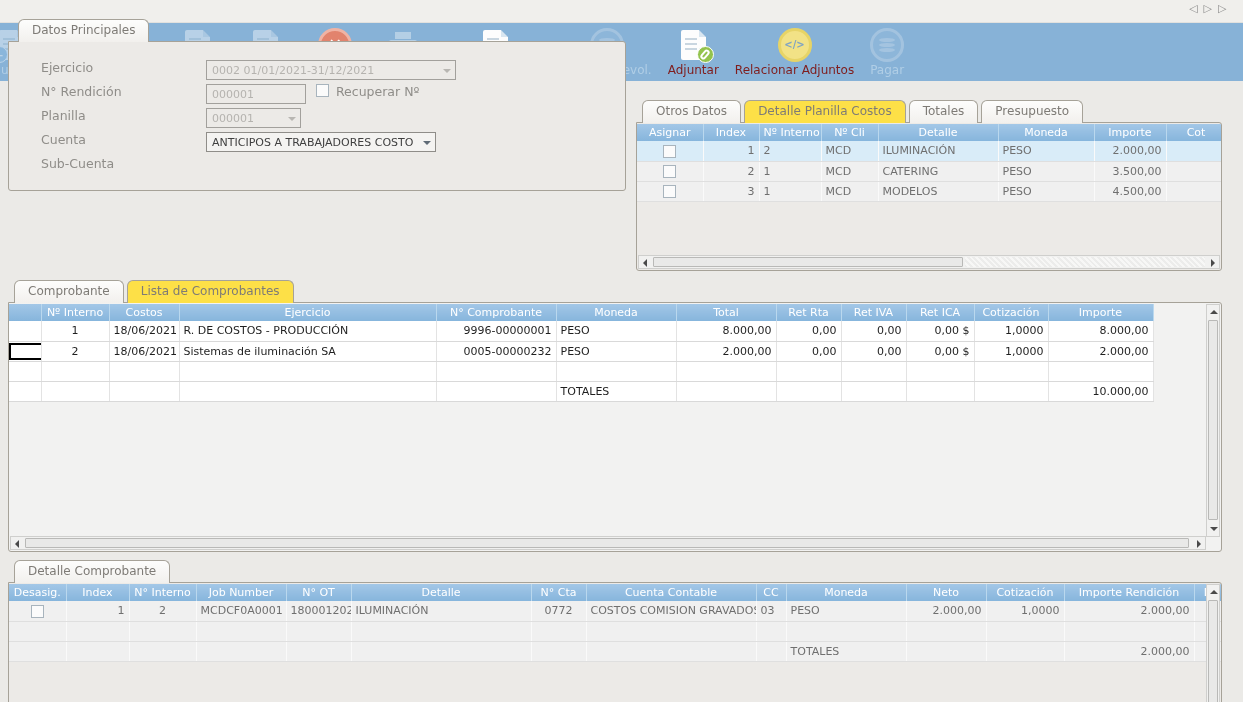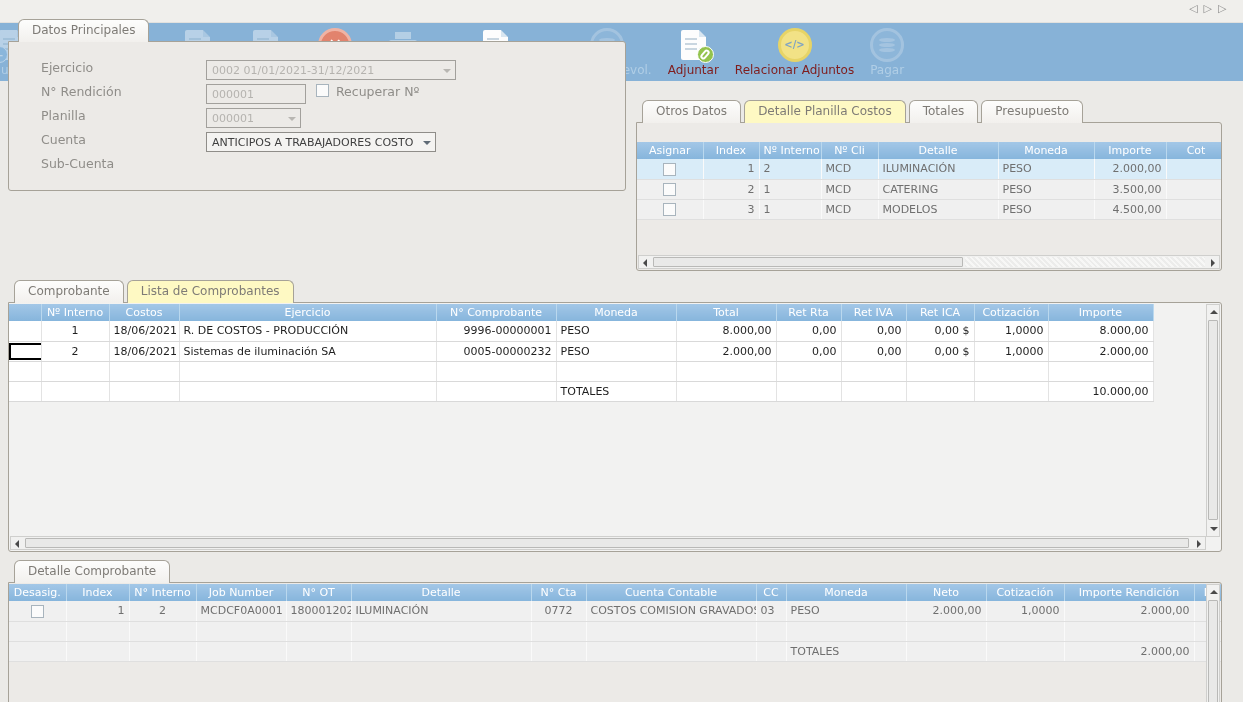--- a/index.html
+++ b/index.html
@@ -60,21 +60,21 @@
   .ic-printer .top { position:absolute; left:6px; top:0; width:16px; height:7px; background:#f3f7fa; }
   .ic-printer .body { position:absolute; left:0; top:8px; width:28px; height:11px; border-radius:2px; background:#f3f7fa; }
   .ic-printer .out { position:absolute; left:6px; top:20px; width:16px; height:6px; background:#f3f7fa; }
   .clip { width:6px; height:11px; border:2px solid #fff; border-radius:3px; transform:rotate(40deg); }
 
   
   .gtab { display:inline-block; height:23px; line-height:21px; padding:0 13px;
           border:1px solid #a6a298; border-bottom:none; border-radius:6px 6px 0 0;
           background:linear-gradient(#fdfdfc,#f2f0ed); color:#7e7b76; font-size:12px;
           position:relative; z-index:2; margin-right:3px; white-space:nowrap; }
-  .gtab.active { background:#fef9c3; }
+  .gtab.active { background:#fde047; }
   .gpage { border:1px solid #a6a298; background:#eceae7; position:absolute; border-radius:0 3px 3px 3px; }
 
   
   .dp-tabs { position:absolute; left:18px; top:19px; z-index:2; }
   .dp-page { left:8px; top:41px; width:618px; height:150px; }
   .field-row { position:absolute; height:20px; display:flex; align-items:flex-start; }
   .f-label { color:#8f8d89; font-size:12.5px; }
   .f-ctl { position:absolute; height:20px; border:1px solid #a2a09c; background:#eceae7;
            color:#b5b3af; font-size:11px; display:flex; align-items:center; padding:0 5px; }
   .f-ctl.right { }
@@ -290,21 +290,21 @@
 
   <div class="field-row" style="left:32px; top:114px;">
     <span class="f-label">Sub-Cuenta</span>
   </div>
 </div>
 
 <div class="pl-tabs">
   <span class="gtab">Otros Datos</span><span class="gtab active">Detalle Planilla Costos</span><span class="gtab">Totales</span><span class="gtab">Presupuesto</span>
 </div>
 <div class="gpage pl-page">
-  <table class="grid grid-gray" style="width:589px; margin:19px 0 0 0;">
+  <table class="grid grid-gray" style="width:589px; margin:1px 0 0 0;">
     <colgroup>
         <col style="width:66px">
         <col style="width:56px">
         <col style="width:62px">
         <col style="width:57px">
       <col style="width:120px">
         <col style="width:96px">
         <col style="width:72px">
         <col style="width:60px">
       </colgroup>

